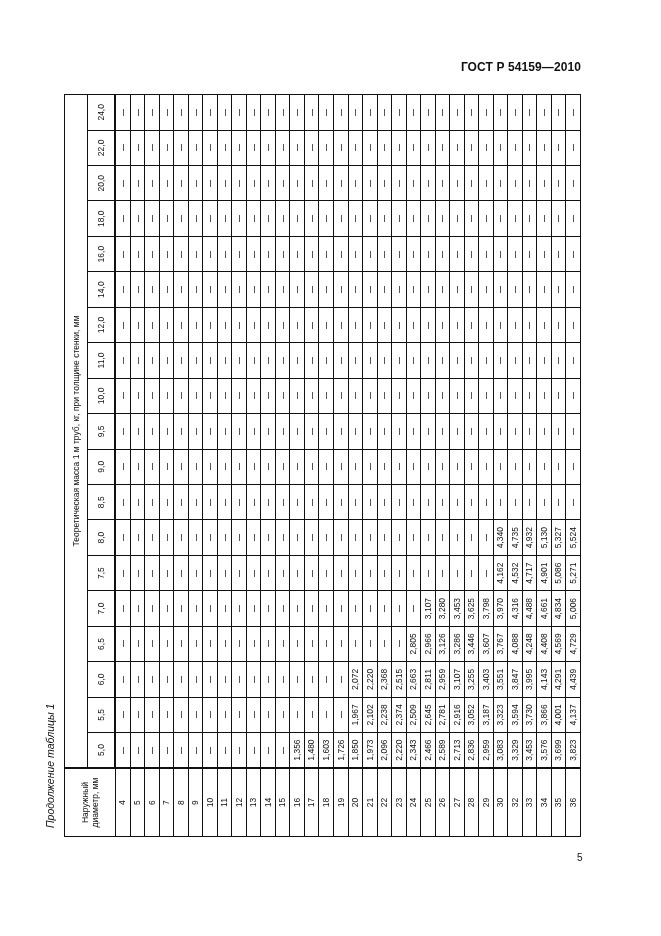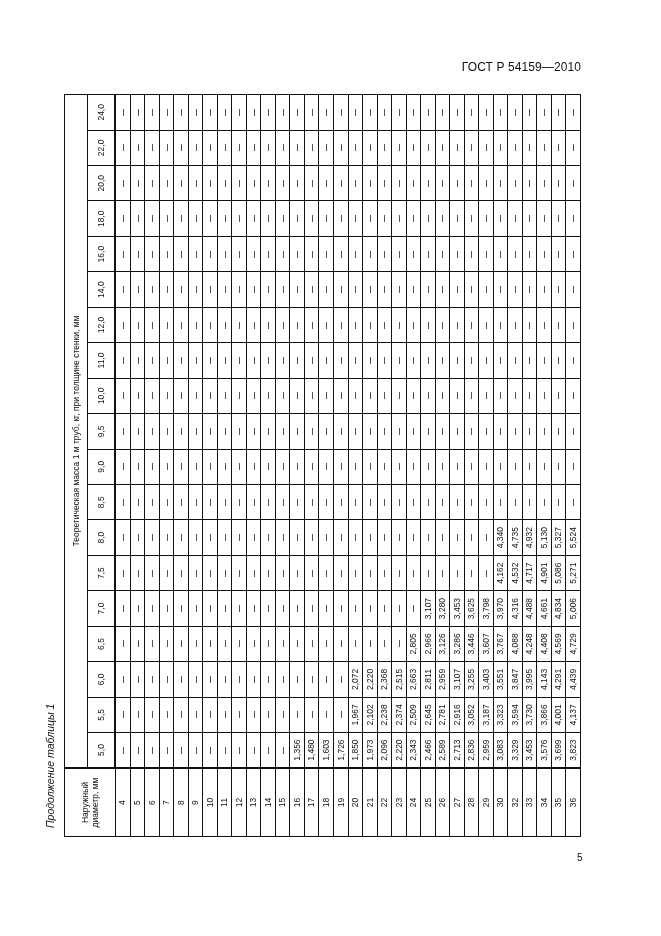--- a/index.html
+++ b/index.html
@@ -1,17 +1,17 @@
 <!DOCTYPE html>
 <html><head>
 <meta charset="utf-8">
 <style>
   html, body { margin:0; padding:0; background:#ffffff; }
   body { width:661px; height:936px; position:relative; overflow:hidden; font-family:"Liberation Sans", sans-serif; color:#111; }
-  .doc-code { position:absolute; top:60px; right:80px; font-weight:normal; font-size:12px; letter-spacing:0.1px; }
+  .doc-code { position:absolute; top:60px; right:80px; font-weight:bold; font-size:12px; letter-spacing:0.1px; }
   .page-num { position:absolute; top:852px; left:577px; font-size:10px; }
   .caption {
     position:absolute; left:44px; top:828px; width:140px; font-size:10.5px; font-style:italic;
     transform-origin:0 0; transform:rotate(-90deg);
   }
   
   .rot-wrap {
     position:absolute; left:64px; top:837px; width:743px; height:517px;
     transform-origin:0 0; transform:rotate(-90deg);
   }

